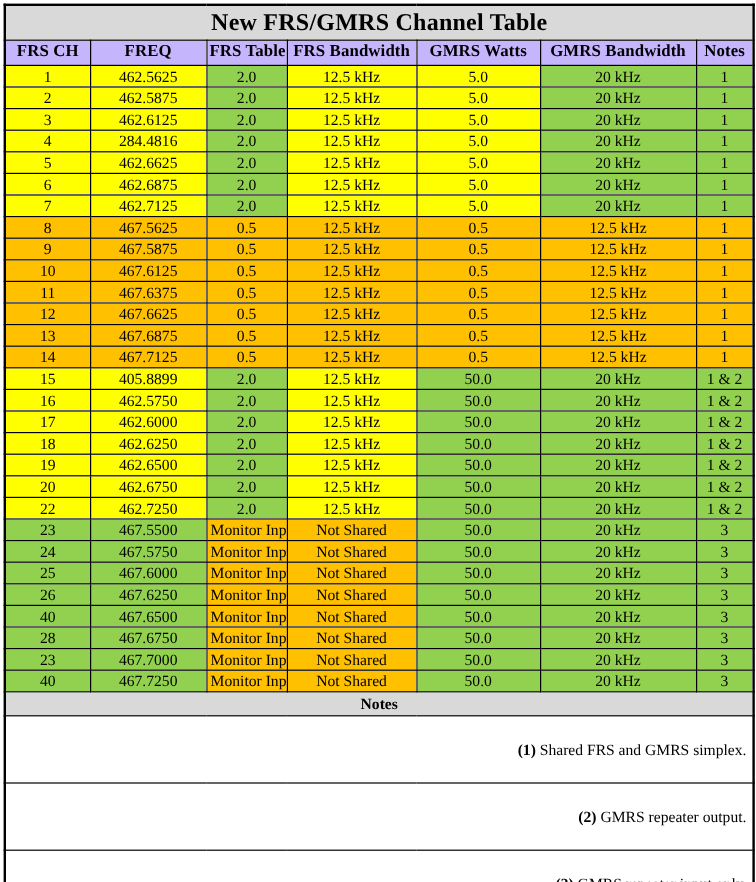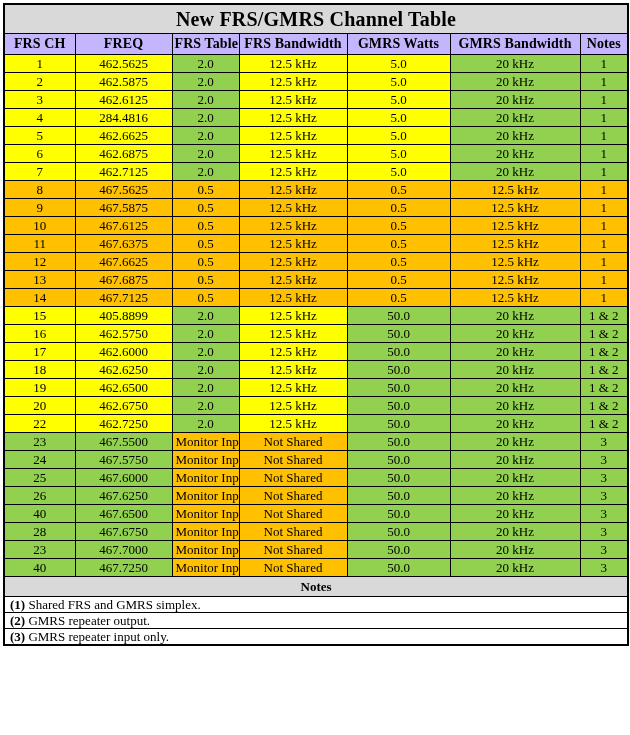--- a/index.html
+++ b/index.html
@@ -50,22 +50,22 @@
     letter-spacing: 0.1px;
   }
   tr.notes-title td {
     background: #D9D9D9;
     font-weight: bold;
     font-size: 13px;
     padding: 3px 3px;
   }
   tr.note-row td {
     background: #ffffff;
-    text-align: left;
-    padding: 1px 5px;
+    text-align: right;
+    padding: 21px 5px;
     font-size: 13px;
   }
   tr.note-row td b { font-weight: bold; }
   td.c-yellow { background: #FFFF00; }
   td.c-green  { background: #92D050; }
   td.c-orange { background: #FFC000; }
   
   col.col-ch   { width: 71px; }
   col.col-freq { width: 97px; }
   col.col-fw   { width: 67px; }

